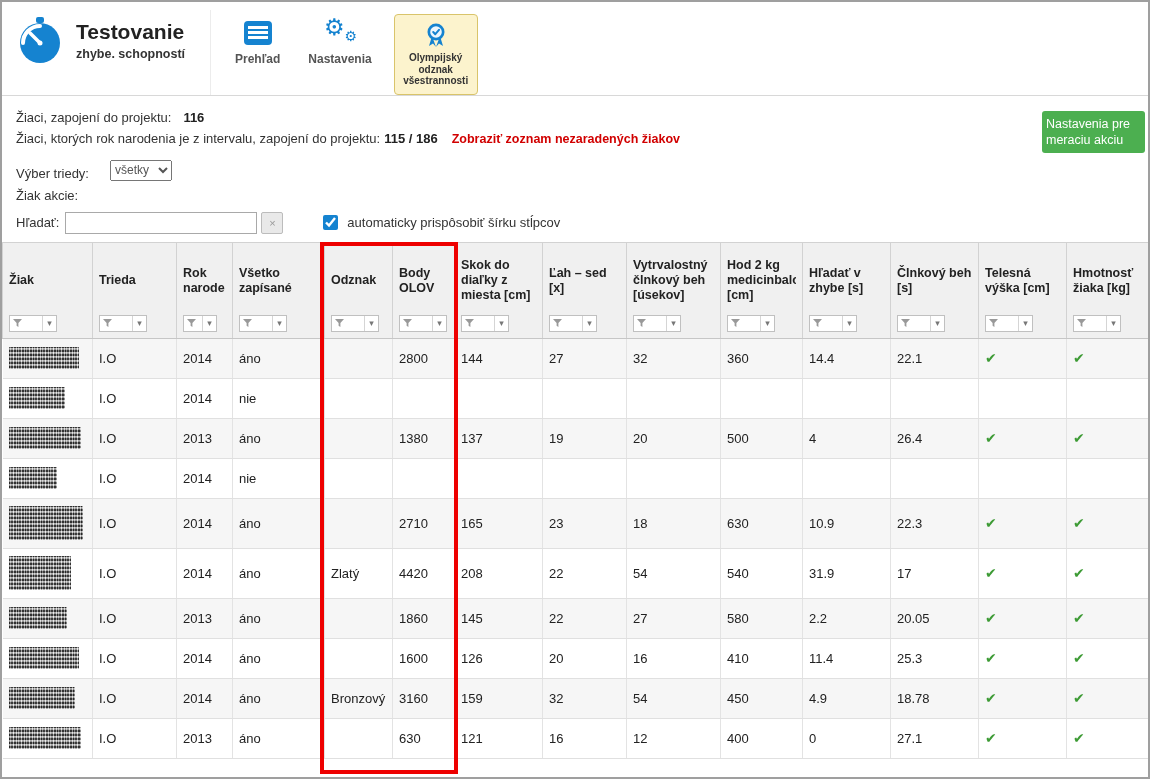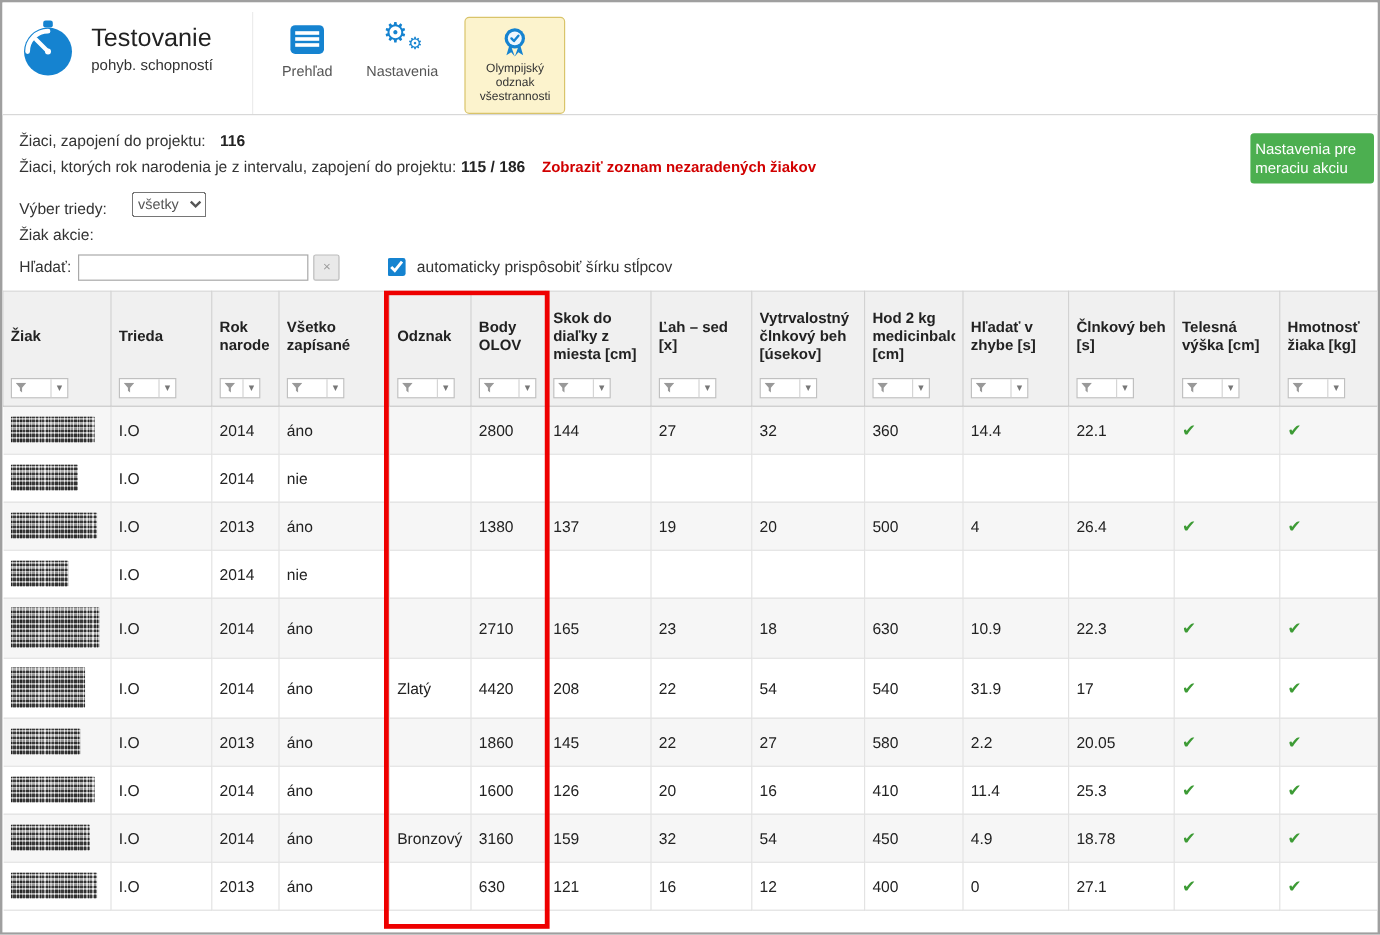--- a/index.html
+++ b/index.html
@@ -3,21 +3,21 @@
 <meta charset="utf-8">
 <style>
   html,body{margin:0;padding:0;background:#fff;}
   .frame{
     width:1150px;height:779px;box-sizing:border-box;border:2px solid #9f9f9f;
     background:#fff;font-family:"Liberation Sans","DejaVu Sans",sans-serif;color:#333;
     display:flex;flex-direction:column;overflow:hidden;position:relative;
   }
   
   .topbar{flex:0 0 88px;display:flex;align-items:flex-start;padding:8px 12px 0 14px;
-    border-bottom:1px solid #d8d8d8;box-sizing:border-box;background:#fff;}
+    border-bottom:1px solid #d8d8d8;box-sizing:border-box;background:#fff;font-weight:bold;}
   .brand{display:flex;align-items:center;gap:12px;padding-top:6px;min-width:190px;}
   .brand-title{font-size:21px;color:#222;}
   .brand-sub{font-size:12.5px;color:#333;margin-top:3px;}
   .nav{display:flex;gap:16px;padding-left:18px;margin-left:4px;border-left:1px solid #ececec;align-items:flex-start;padding-top:4px;}
   .nav-btn{display:flex;flex-direction:column;align-items:center;gap:4px;font-size:12px;color:#555;cursor:pointer;padding:4px 6px;}
   .nav-btn.selected{
     background:var(--selected-yellow-bg,#fcf3cd);border:1px solid var(--selected-yellow-border,#d9c46a);
     border-radius:4px;width:76px;padding:7px 3px;font-size:10px;line-height:11.5px;color:#333;text-align:center;gap:4px;}
   .gears{position:relative;width:30px;height:30px;display:inline-block;}
   .gear-big{font-size:23px;color:var(--accent-blue,#1583d0);position:absolute;left:-1px;top:-4px;}
@@ -95,21 +95,21 @@
     <div class="brand">
       <svg width="48" height="48" viewBox="0 0 48 48">
         <rect x="20" y="1" width="8" height="6" rx="2" fill="#1583d0"></rect>
         <circle cx="24" cy="27" r="20" fill="#1583d0"></circle>
         <path d="M24 10 a17 17 0 0 0 -17 17" fill="none" stroke="#fff" stroke-width="4" stroke-linecap="round"></path>
         <path d="M24 27 L14 17" stroke="#fff" stroke-width="3.5" stroke-linecap="round"></path>
         <circle cx="24" cy="27" r="2.5" fill="#fff"></circle>
       </svg>
       <div>
         <div class="brand-title">Testovanie</div>
-        <div class="brand-sub">pohyb. schopností</div>
+        <div class="brand-sub">zhybe. schopností</div>
       </div>
     </div>
     <nav class="nav">
       <div class="nav-btn">
         <svg width="30" height="30" viewBox="0 0 30 30">
           <rect x="1" y="3" width="28" height="24" rx="4" fill="#1583d0"></rect>
           <rect x="5" y="8" width="20" height="3" fill="#fff"></rect>
           <rect x="5" y="13" width="20" height="3" fill="#fff"></rect>
           <rect x="5" y="18" width="20" height="3" fill="#fff"></rect>
         </svg>

